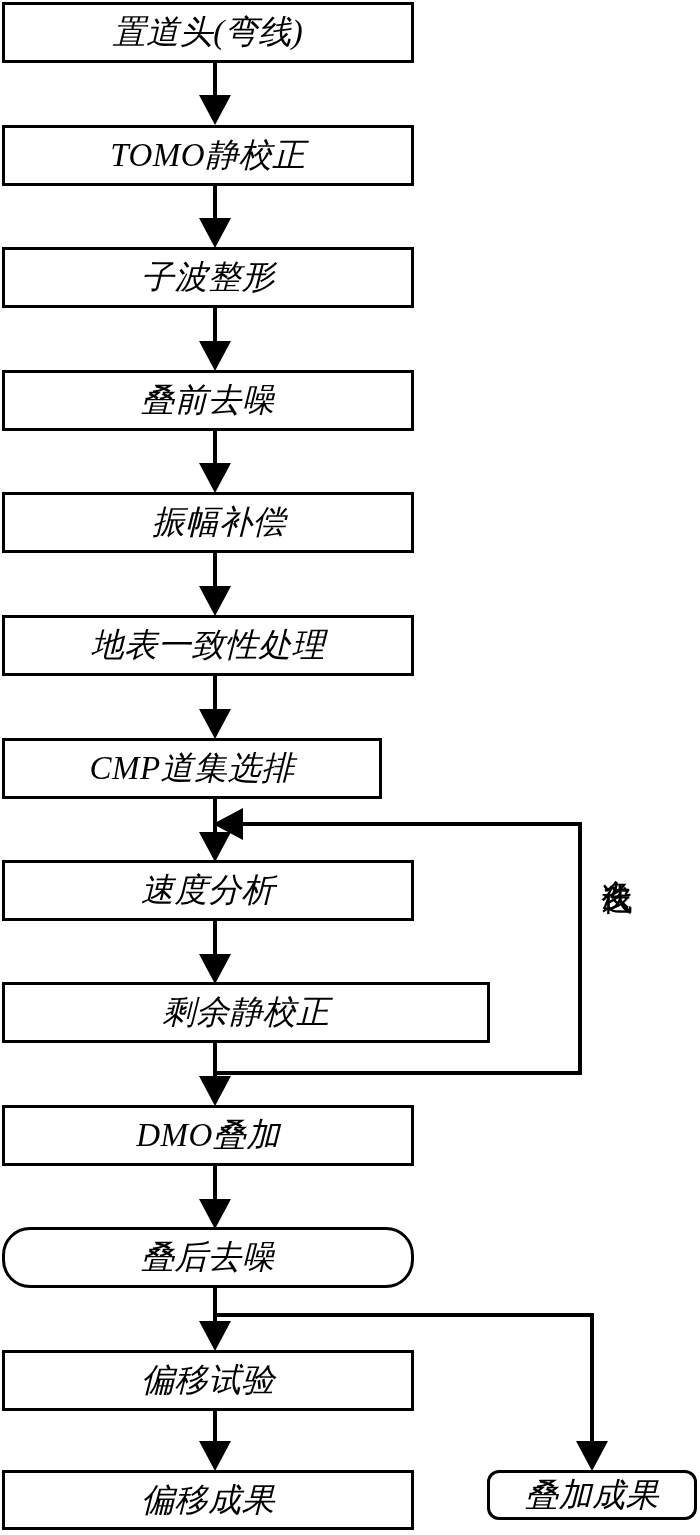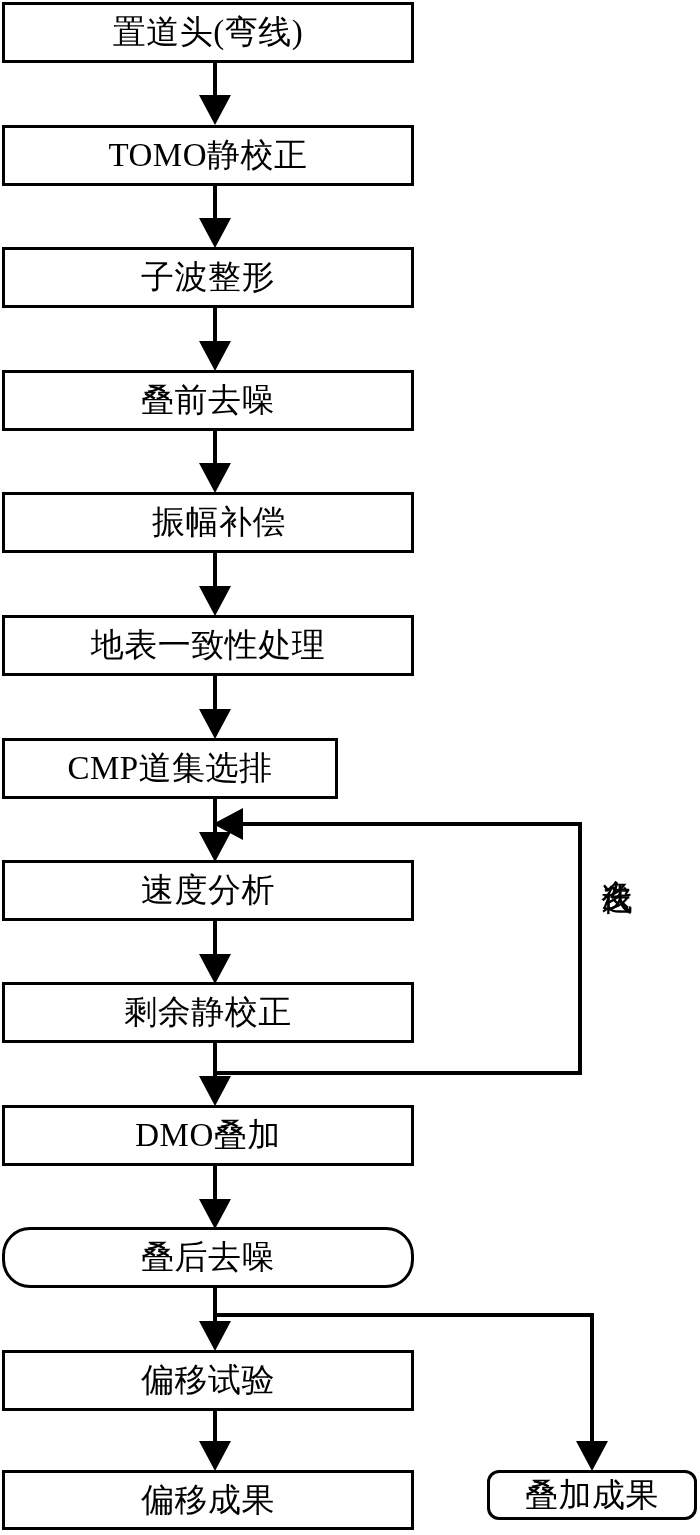--- a/index.html
+++ b/index.html
@@ -17,20 +17,21 @@
   }
   .node {
     position: absolute;
     box-sizing: border-box;
     border: 3px solid #000000;
     background: #ffffff;
     display: flex;
     align-items: center;
     justify-content: center;
     color: #000000;
+    font-style: italic;
   }
   .node-label {
     font-size: 33px;
     line-height: 1;
     letter-spacing: 0.5px;
     white-space: nowrap;
     color: #000000;
   }
   .vline {
     position: absolute;
@@ -136,29 +137,29 @@
   </div>
 
   <div class="node" style="left:2px; top:492px; width:412px; height:61px;padding-left:22px;">
     <span class="node-label">振幅补偿</span>
   </div>
 
   <div class="node" style="left:2px; top:615px; width:412px; height:61px;">
     <span class="node-label">地表一致性处理</span>
   </div>
 
-  <div class="node" style="left:2px; top:738px; width:336px; height:61px;text-align:center;">
+  <div class="node" style="left:2px; top:738px; width:380px; height:61px;text-align:center;">
     <span class="node-label">CMP道集选排</span>
   </div>
 
   <div class="node" style="left:2px; top:860px; width:412px; height:61px;">
     <span class="node-label">速度分析</span>
   </div>
 
-  <div class="node" style="left:2px; top:982px; width:412px; height:61px;">
+  <div class="node" style="left:2px; top:982px; width:488px; height:61px;">
     <span class="node-label">剩余静校正</span>
   </div>
 
   <div class="node" style="left:2px; top:1105px; width:412px; height:61px;">
     <span class="node-label">DMO叠加</span>
   </div>
 
   <div class="node" style="left:2px; top:1227px; width:412px; height:61px;border-radius:28px;">
     <span class="node-label">叠后去噪</span>
   </div>

